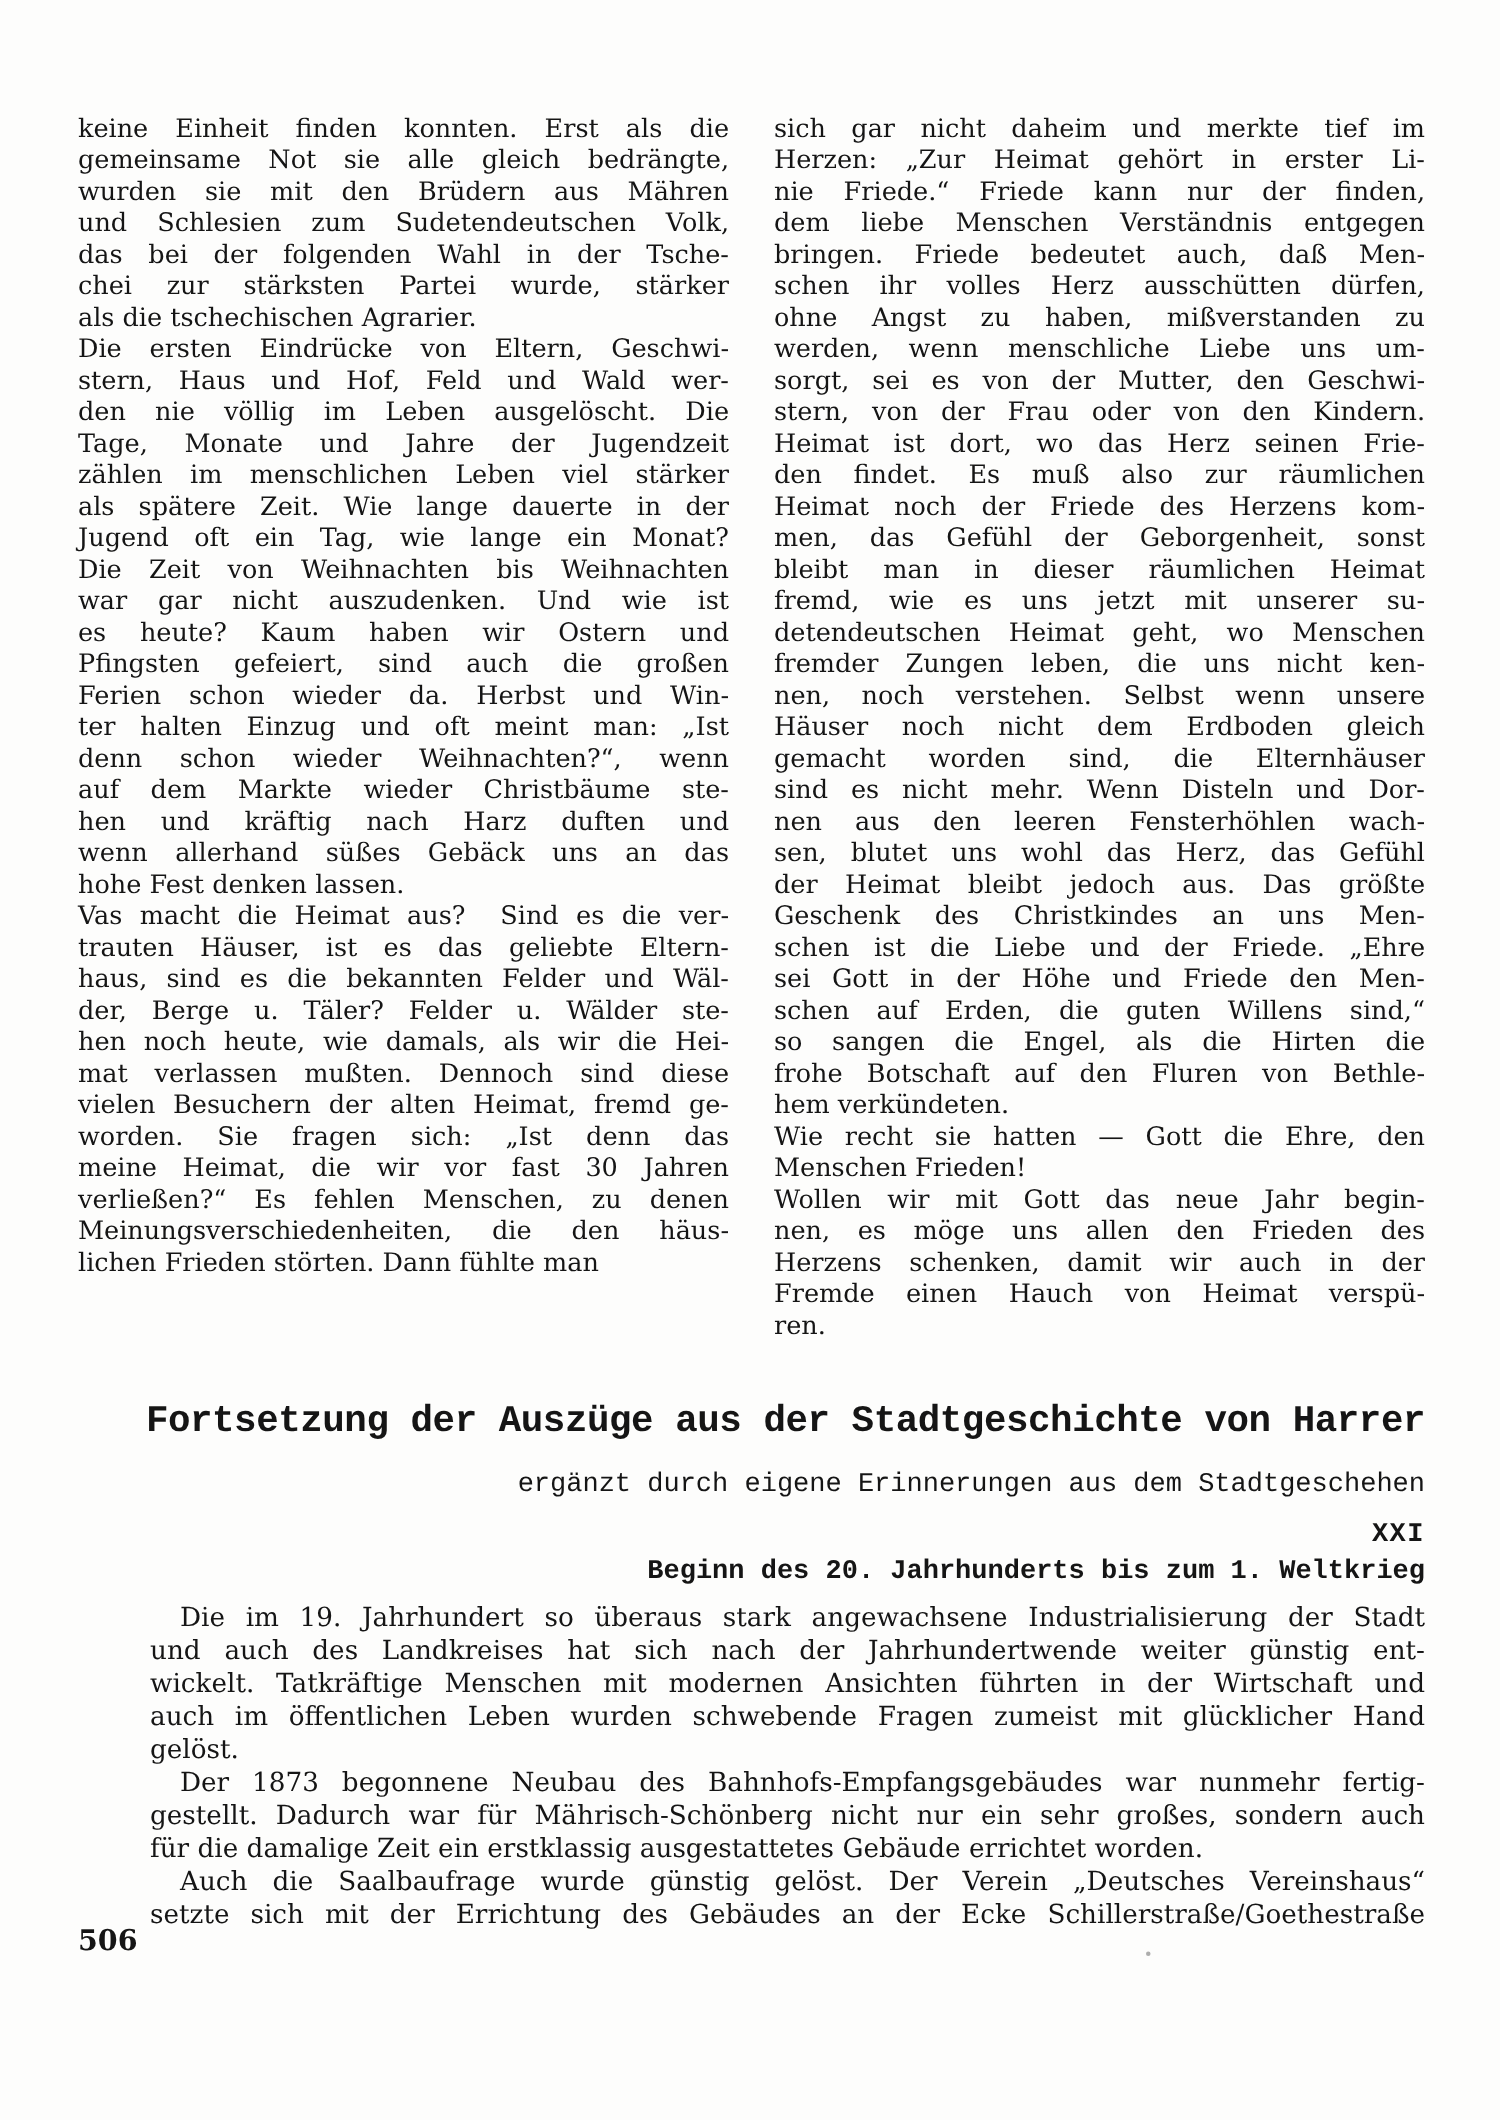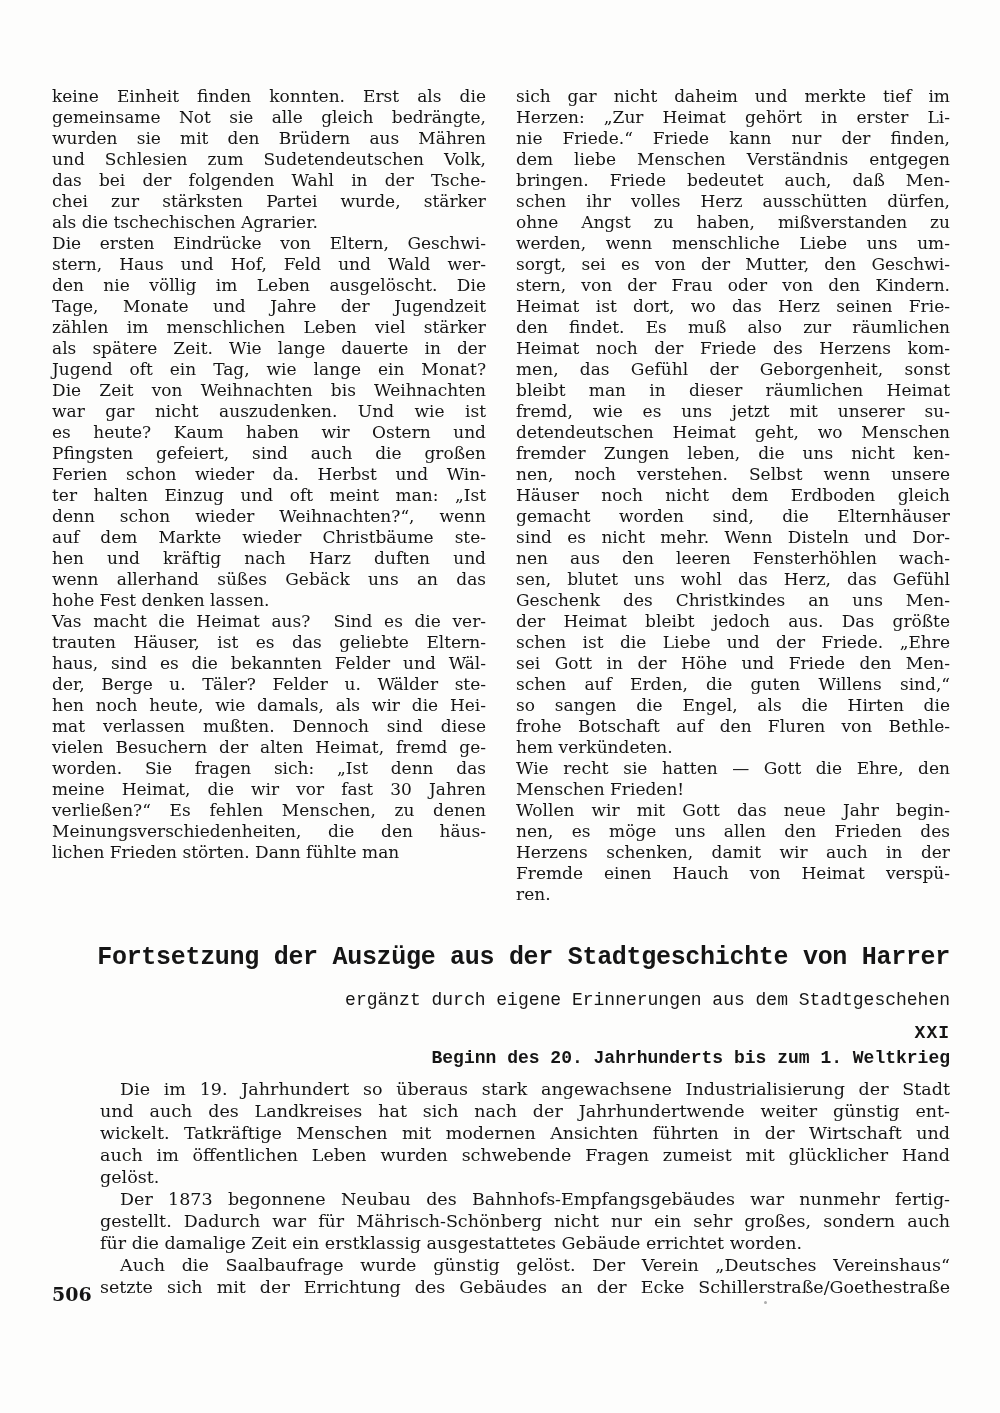--- a/index.html
+++ b/index.html
@@ -8,21 +8,21 @@
     width: 1000px;
     height: 1413px;
     background: #fdfdfc;
     color: #151515;
     font-family: "DejaVu Serif", serif;
     overflow: hidden;
   }
   .content {
     position: absolute;
     left: 52px;
-    top: 86px;
+    top: 76px;
     width: 898px;
   }
   .columns { display: flex; gap: 30px; }
   .col { width: 434px; }
   .col .line {
     font-size: 17px;
     line-height: 21px;
     text-align: left;
   }
   .line.jl {
@@ -135,22 +135,22 @@
             <div class="line jl">bleibt man in dieser räumlichen Heimat</div>
             <div class="line jl">fremd, wie es uns jetzt mit unserer su-</div>
             <div class="line jl">detendeutschen Heimat geht, wo Menschen</div>
             <div class="line jl">fremder Zungen leben, die uns nicht ken-</div>
             <div class="line jl">nen, noch verstehen. Selbst wenn unsere</div>
             <div class="line jl">Häuser noch nicht dem Erdboden gleich</div>
             <div class="line jl">gemacht worden sind, die Elternhäuser</div>
             <div class="line jl">sind es nicht mehr. Wenn Disteln und Dor-</div>
             <div class="line jl">nen aus den leeren Fensterhöhlen wach-</div>
             <div class="line jl">sen, blutet uns wohl das Herz, das Gefühl</div>
+            <div class="line jl">der Heimat bleibt jedoch aus. Das größte</div>
             <div class="line jl">Geschenk des Christkindes an uns Men-</div>
-            <div class="line jl">der Heimat bleibt jedoch aus. Das größte</div>
             <div class="line jl">schen ist die Liebe und der Friede. „Ehre</div>
             <div class="line jl">sei Gott in der Höhe und Friede den Men-</div>
             <div class="line jl">schen auf Erden, die guten Willens sind,“</div>
             <div class="line jl">so sangen die Engel, als die Hirten die</div>
             <div class="line jl">frohe Botschaft auf den Fluren von Bethle-</div>
             <div class="line">hem verkündeten.</div>
           </div>
           <div class="para">
             <div class="line jl">Wie recht sie hatten — Gott die Ehre, den</div>
             <div class="line">Menschen Frieden!</div>

